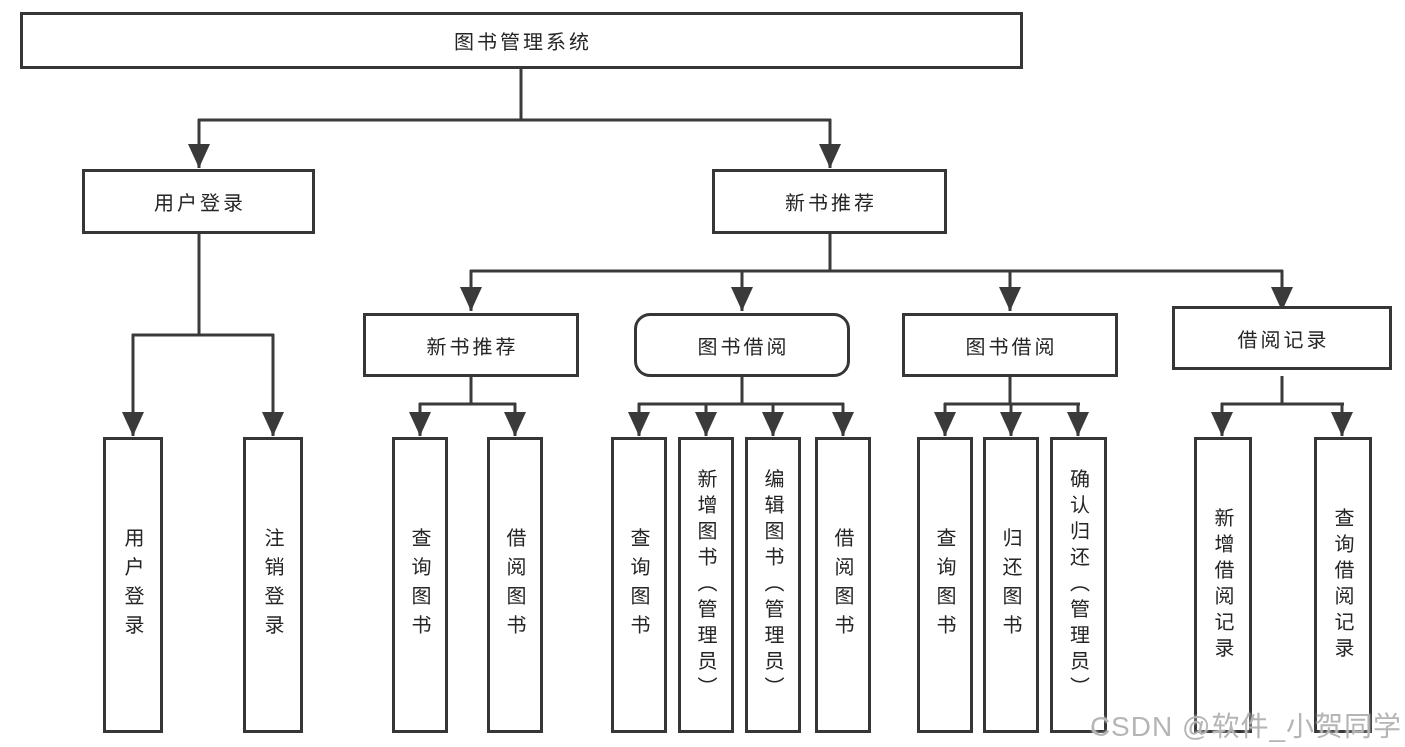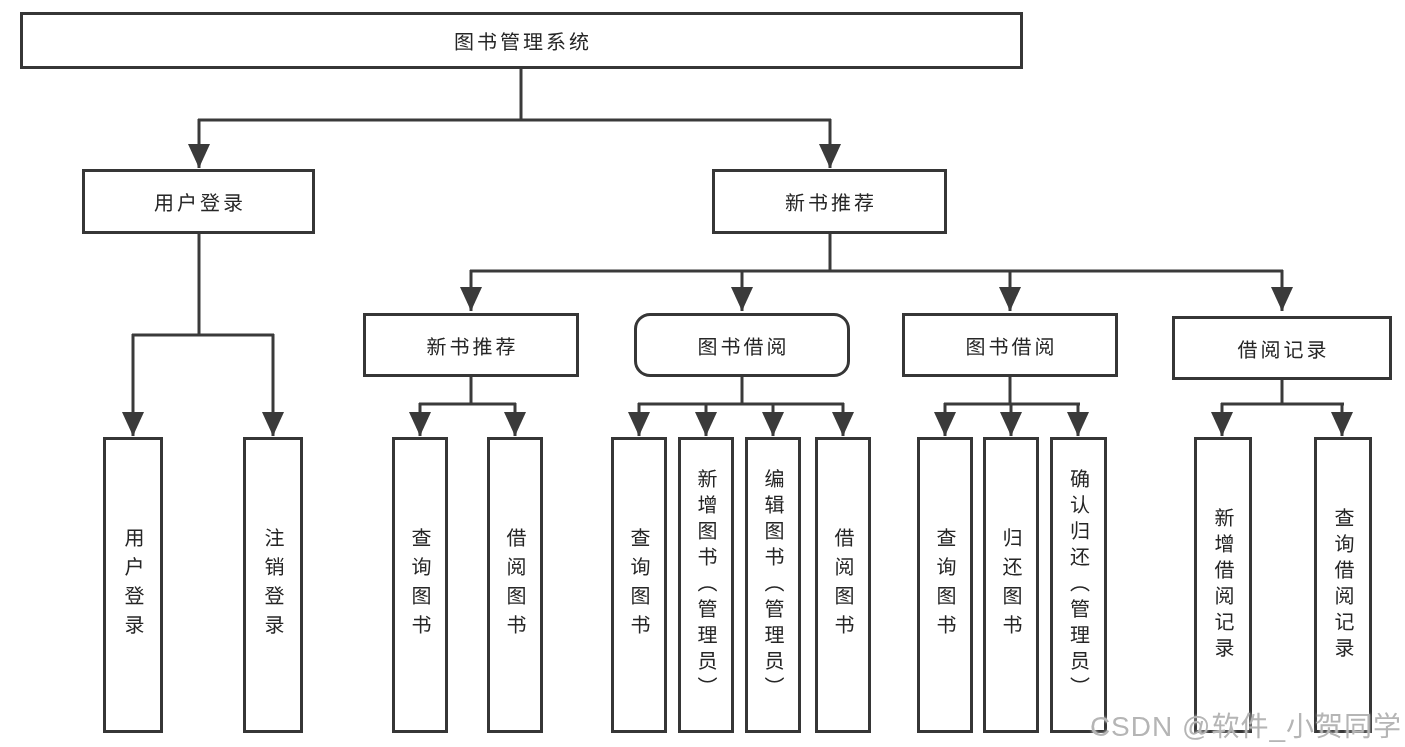--- a/index.html
+++ b/index.html
@@ -132,21 +132,21 @@
   </svg>
 
   <div class="node h-node" style="left:20px; top:12px; width:1003px; height:57px;">图书管理系统</div>
 
   <div class="node h-node" style="left:82px; top:169px; width:233px; height:65px;">用户登录</div>
   <div class="node h-node" style="left:712px; top:169px; width:235px; height:65px;">新书推荐</div>
 
   <div class="node h-node" style="left:363px; top:313px; width:216px; height:64px;">新书推荐</div>
   <div class="node h-node" style="left:634px; top:313px; width:216px; height:64px;border-radius:16px;">图书借阅</div>
   <div class="node h-node" style="left:902px; top:313px; width:216px; height:64px;">图书借阅</div>
-  <div class="node h-node" style="left:1172px; top:316px; width:220px; height:64px;">借阅记录</div>
+  <div class="node h-node" style="left:1172px; top:306px; width:220px; height:64px;">借阅记录</div>
 
   <div class="node v-node" style="left:103px; top:437px; width:60px; height:296px;">用户登录</div>
   <div class="node v-node" style="left:243px; top:437px; width:60px; height:296px;">注销登录</div>
 
   <div class="node v-node" style="left:392px; top:437px; width:56px; height:296px;">查询图书</div>
   <div class="node v-node" style="left:487px; top:437px; width:56px; height:296px;">借阅图书</div>
 
   <div class="node v-node" style="left:611px; top:437px; width:56px; height:296px;">查询图书</div>
   <div class="node v-node dense" style="left:678px; top:437px; width:56px; height:296px;">新增图书（管理员）</div>
   <div class="node v-node dense" style="left:745px; top:437px; width:56px; height:296px;">编辑图书（管理员）</div>

